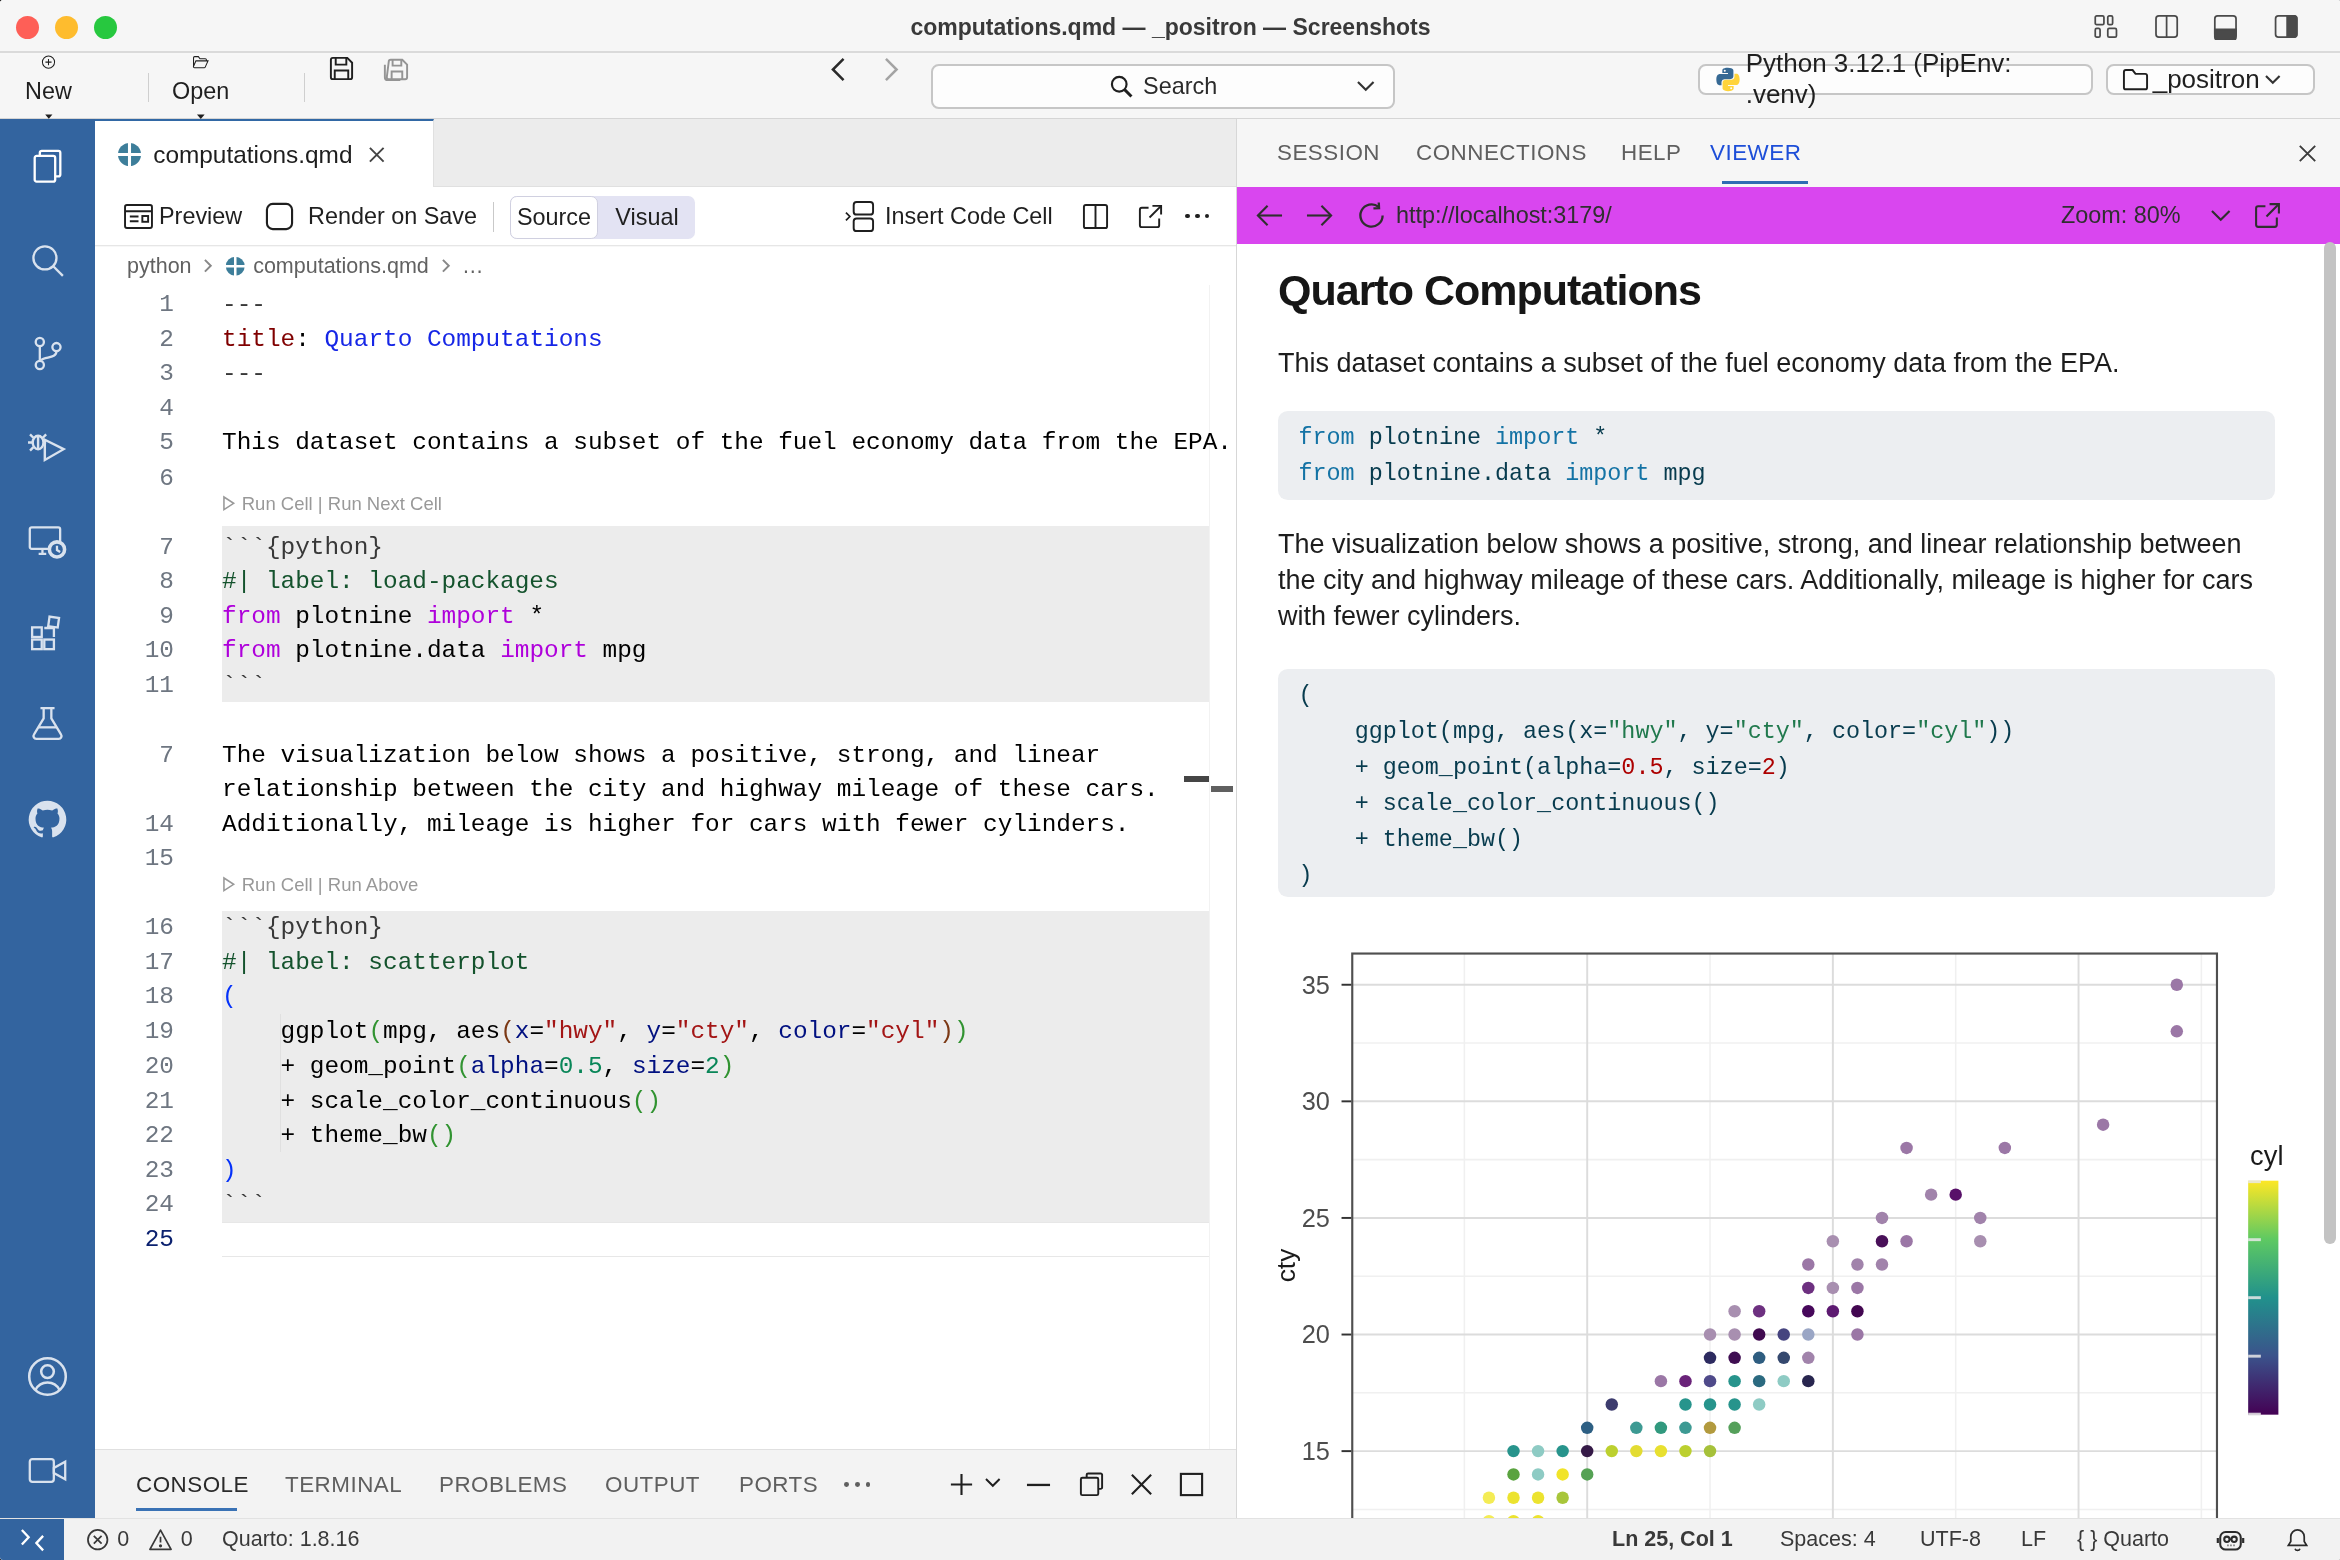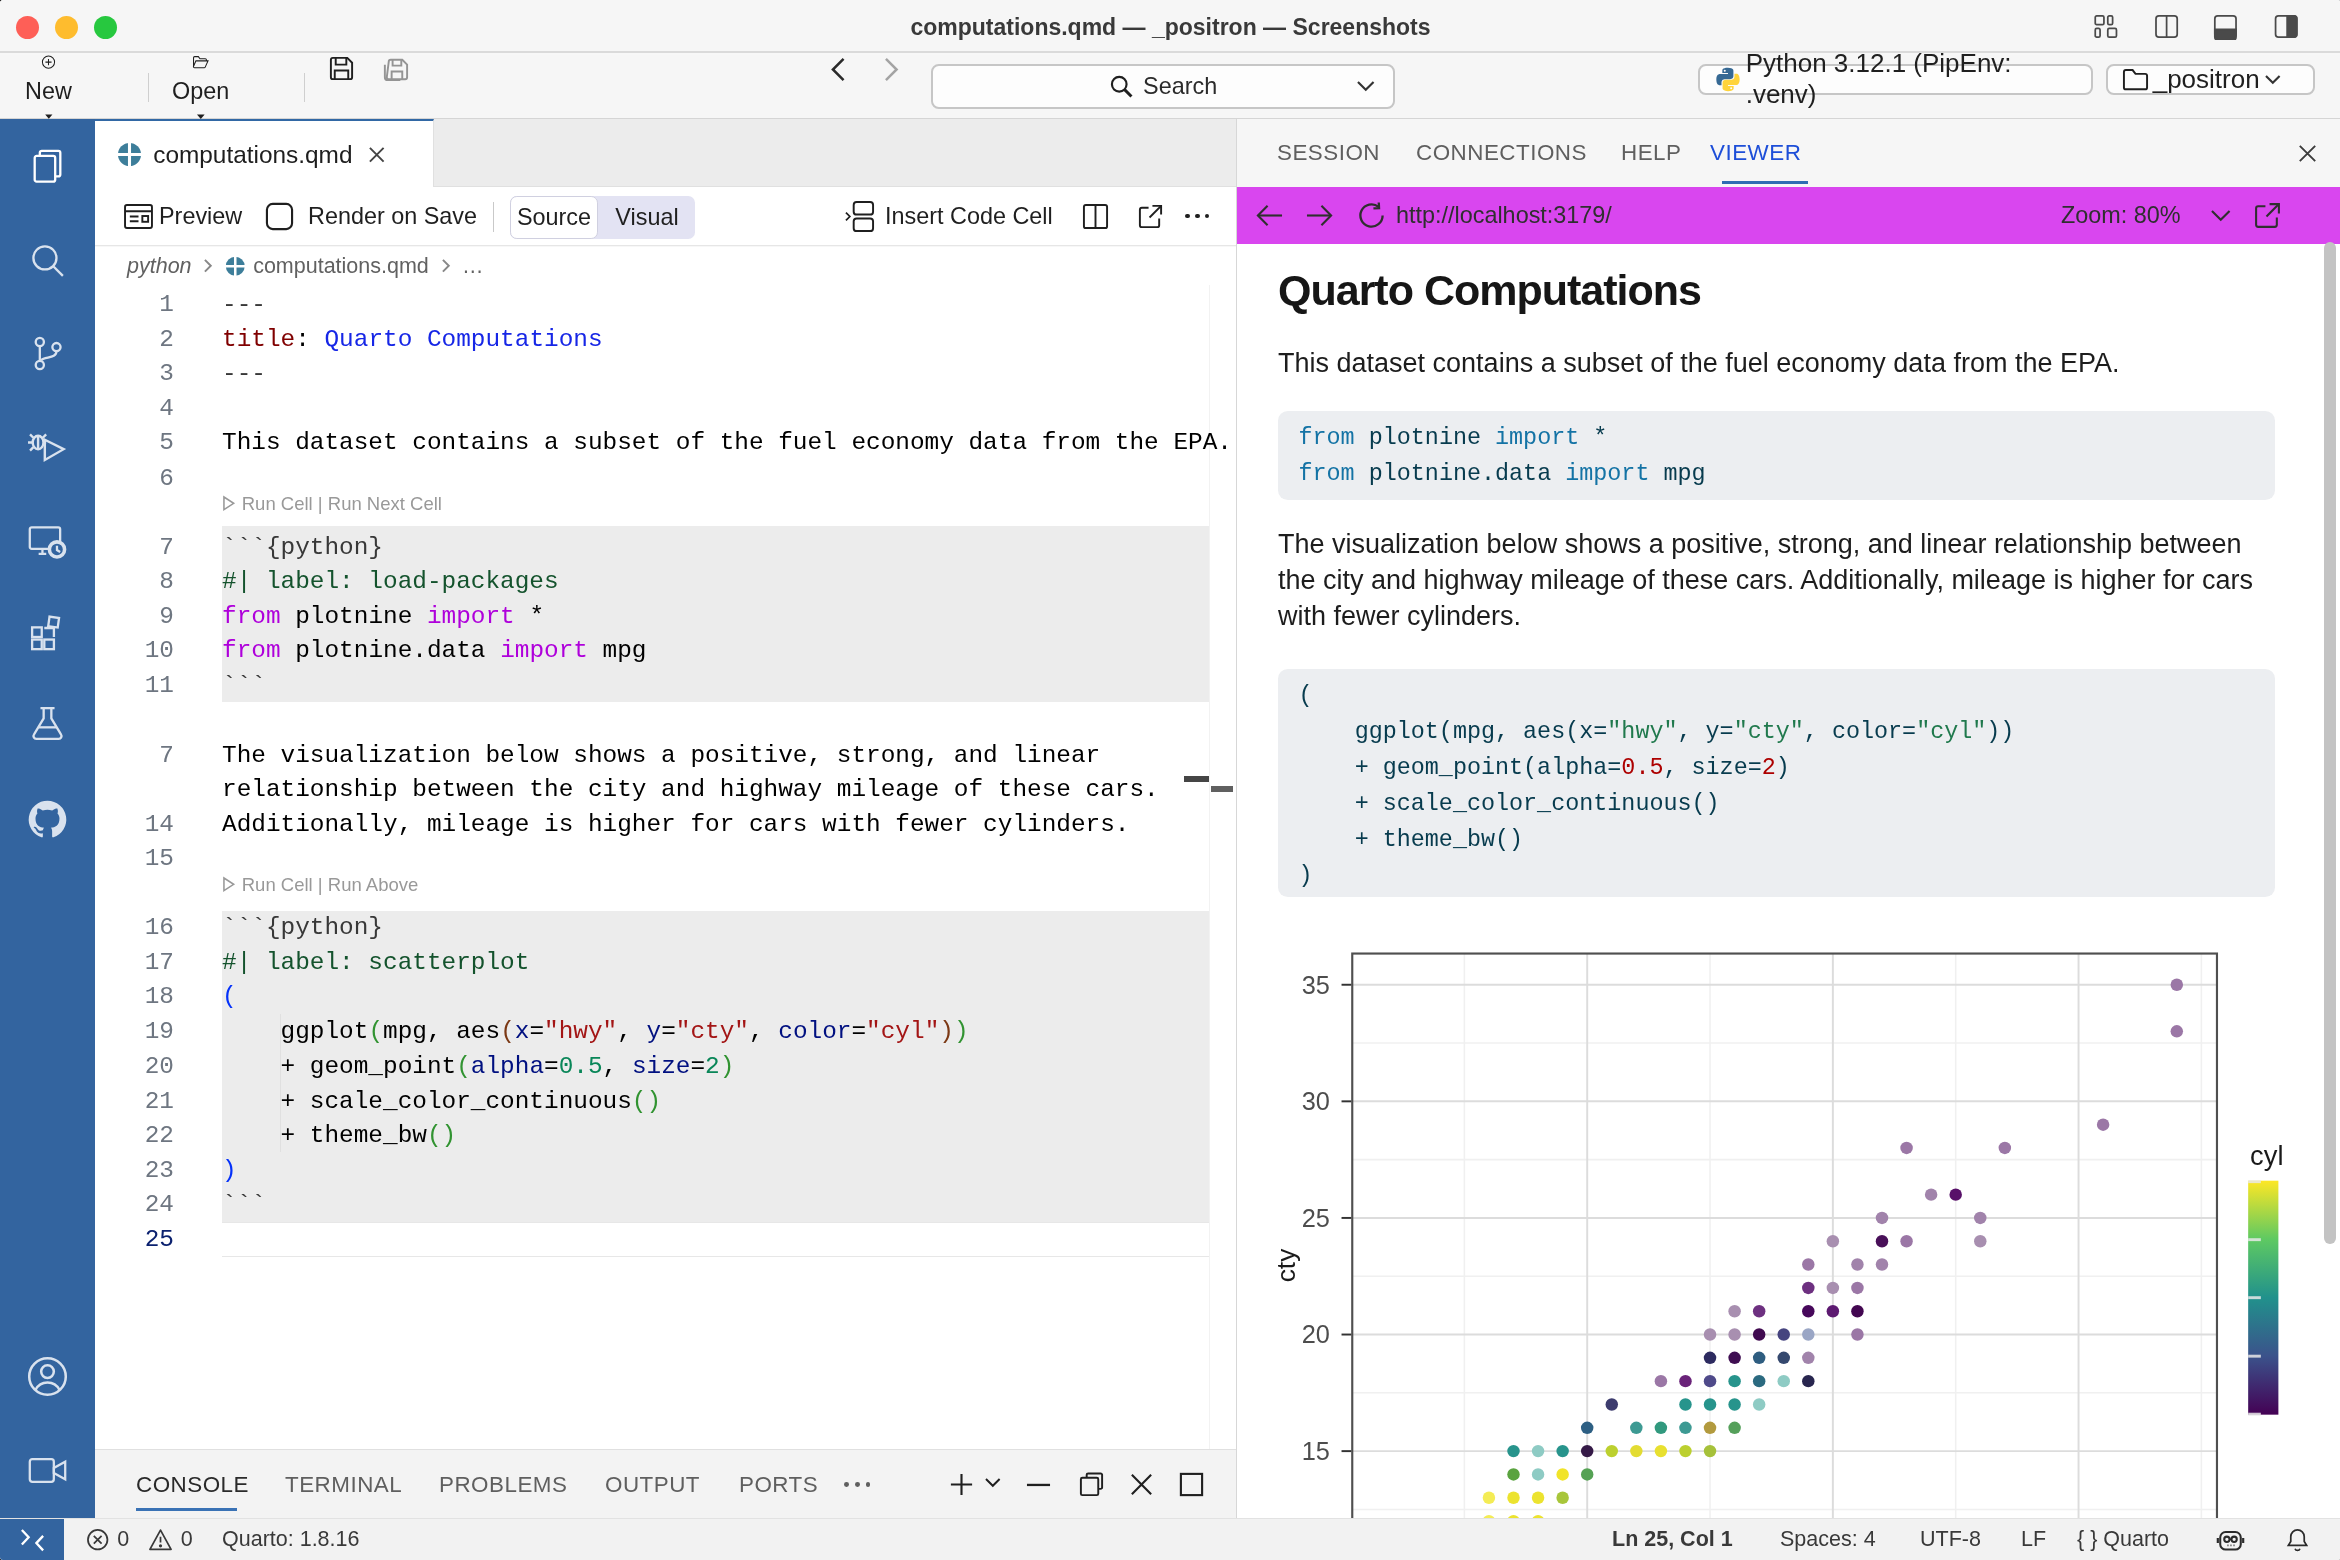--- a/index.html
+++ b/index.html
@@ -282,21 +282,21 @@
         <path d="M16 3 h9 v9"></path>
         <path d="M25 3 L13 15"></path>
       </svg>
     <div style="position:absolute; left:1090px; display:flex; gap:4.9px;">
         <i style="width:4.9px;height:4.9px;border-radius:50%;background:#1f1f1f;"></i>
         <i style="width:4.9px;height:4.9px;border-radius:50%;background:#1f1f1f;"></i>
         <i style="width:4.9px;height:4.9px;border-radius:50%;background:#1f1f1f;"></i>
       </div>
   </div>
   <div class="breadcrumb" id="breadcrumb">
-    <span style="margin-left:32px;font-style:italic;">python</span>
+    <span style="margin-left:32px;">python</span>
     <svg style="margin:0 9.8px;" width="13.7" height="17.6" viewBox="0 0 14 18" fill="none" stroke="#888" stroke-width="2">
         <path d="M4 3 L10 9 L4 15"></path>
       </svg>
     <svg width="20.5" height="20.5" viewBox="0 0 26 26">
         <circle cx="13" cy="13" r="12" fill="#3d7e9a"></circle>
         <path d="M13 0 V26 M0 13 H26" stroke="#fff" stroke-width="3.2"></path>
       </svg>
     <span style="margin-left:7.8px;">computations.qmd</span>
     <svg style="margin:0 9.8px;" width="13.7" height="17.6" viewBox="0 0 14 18" fill="none" stroke="#888" stroke-width="2">
         <path d="M4 3 L10 9 L4 15"></path>

